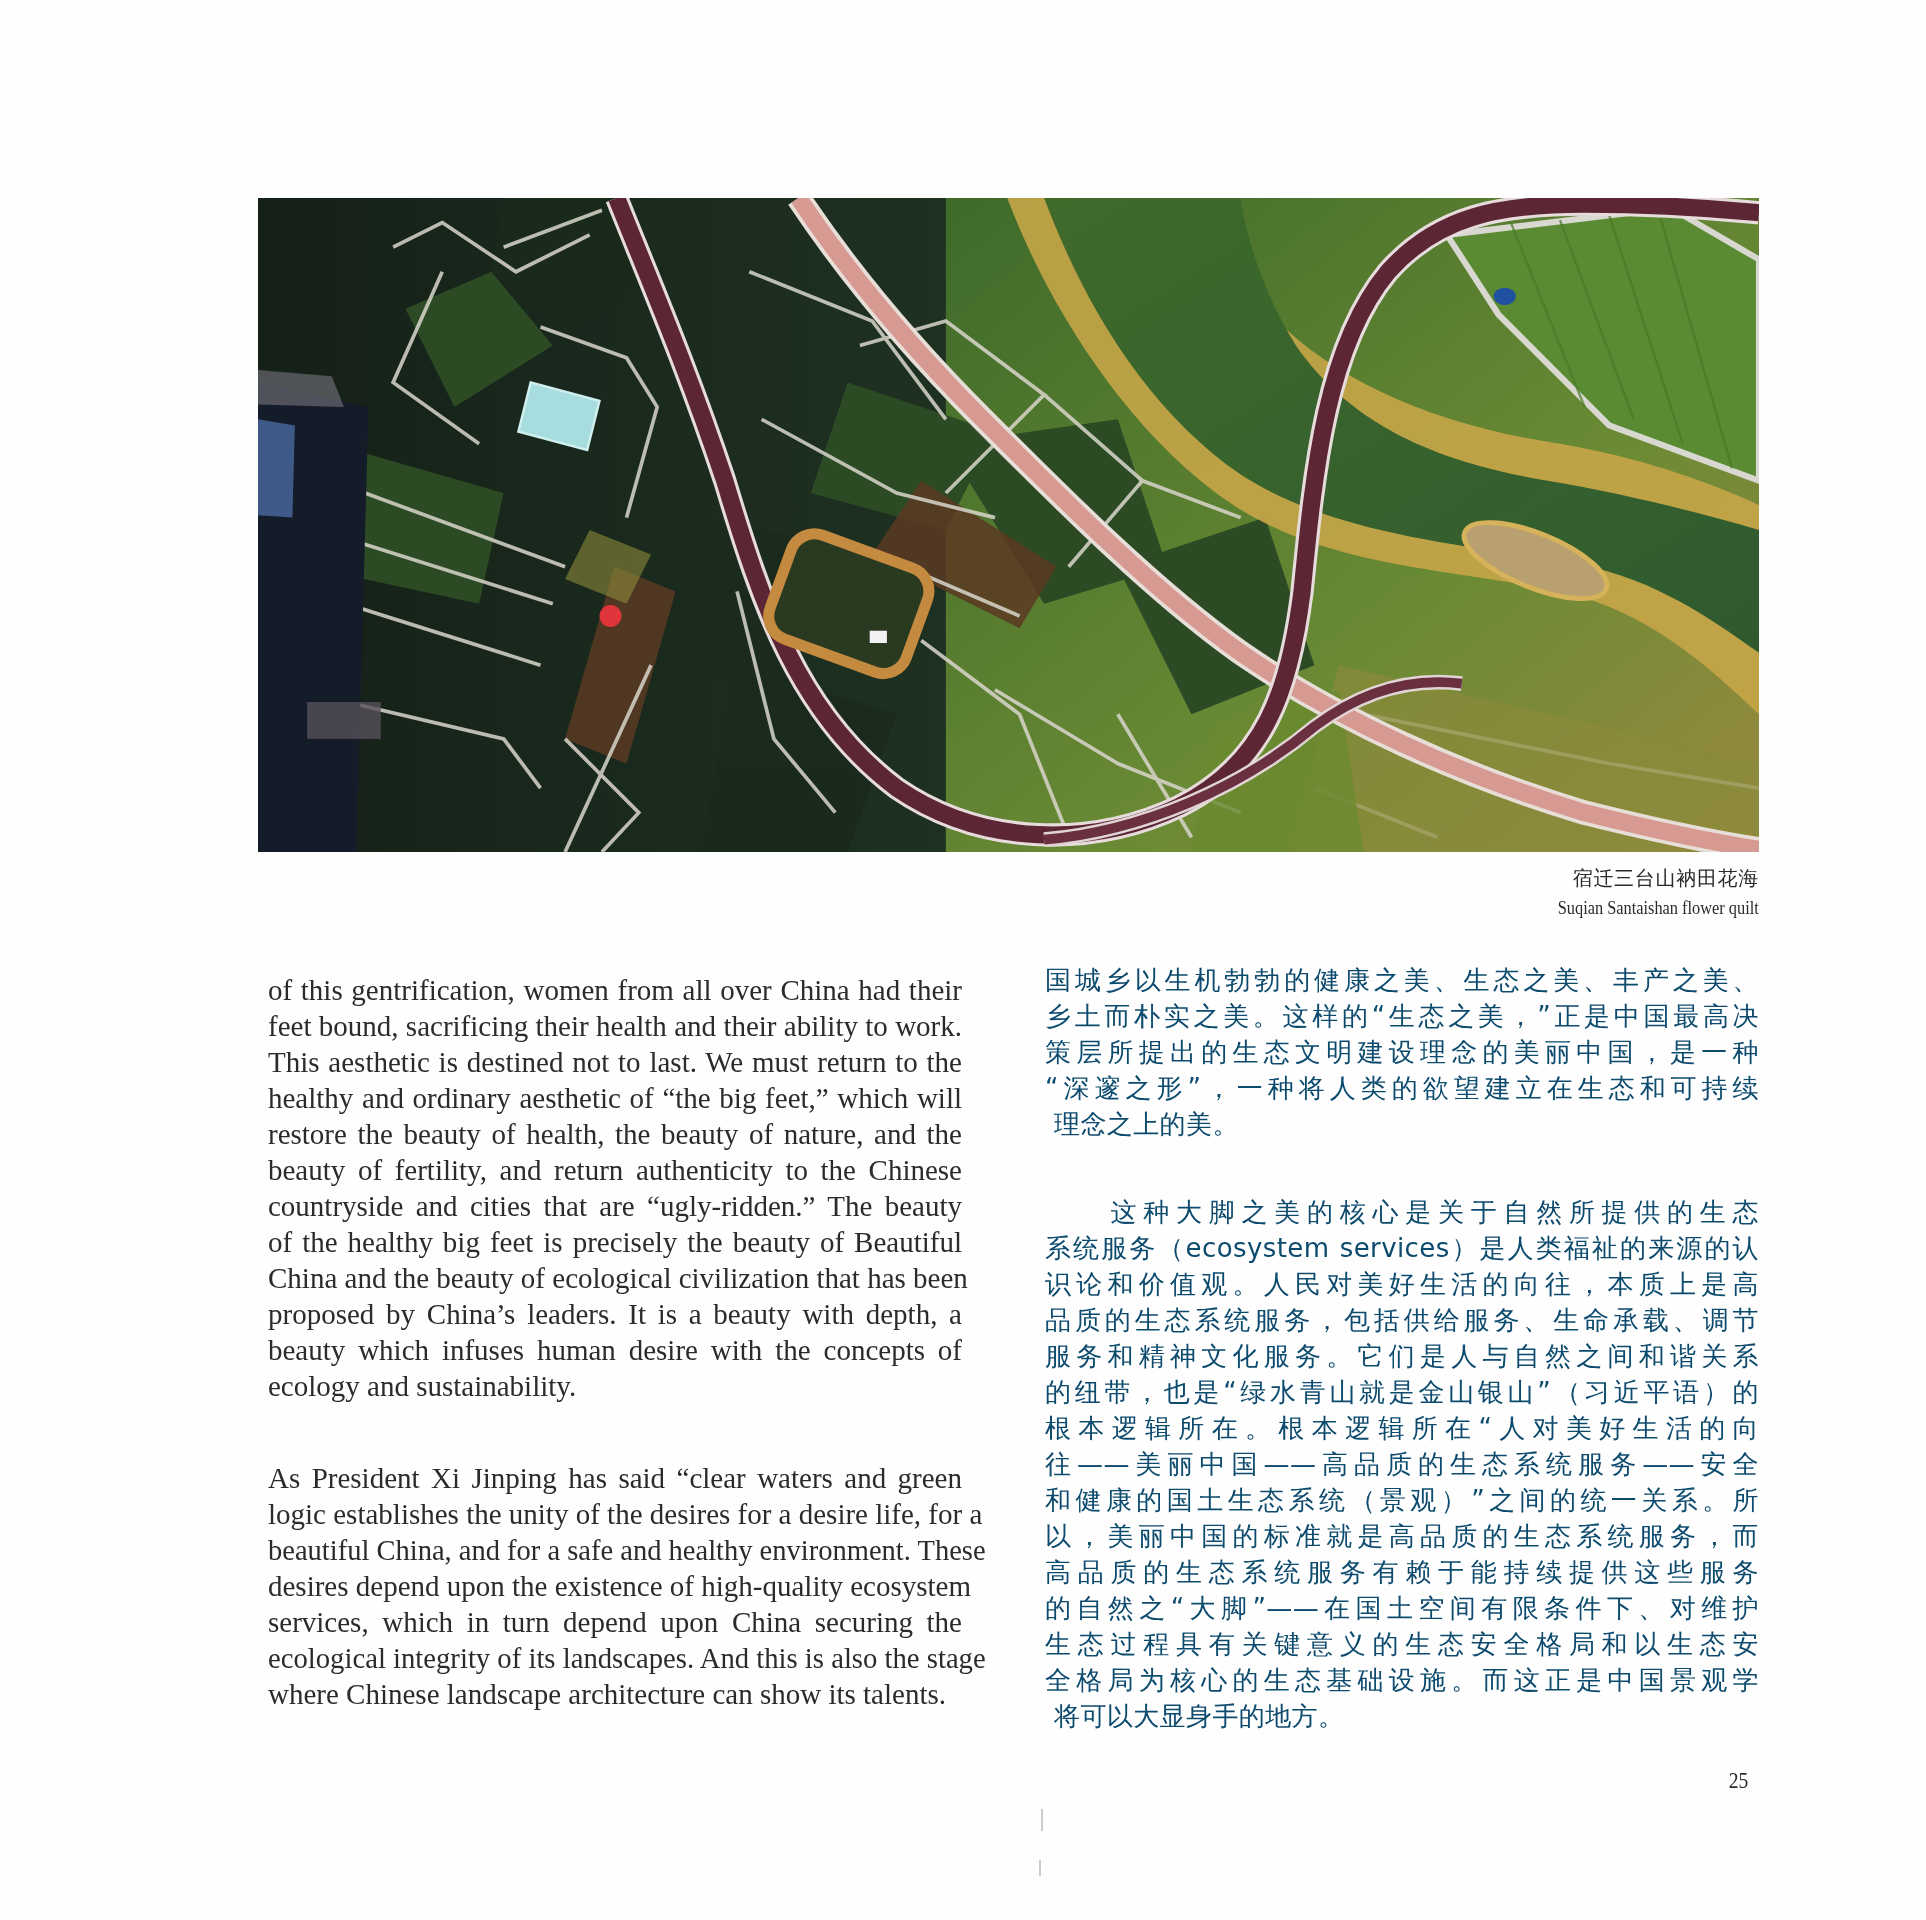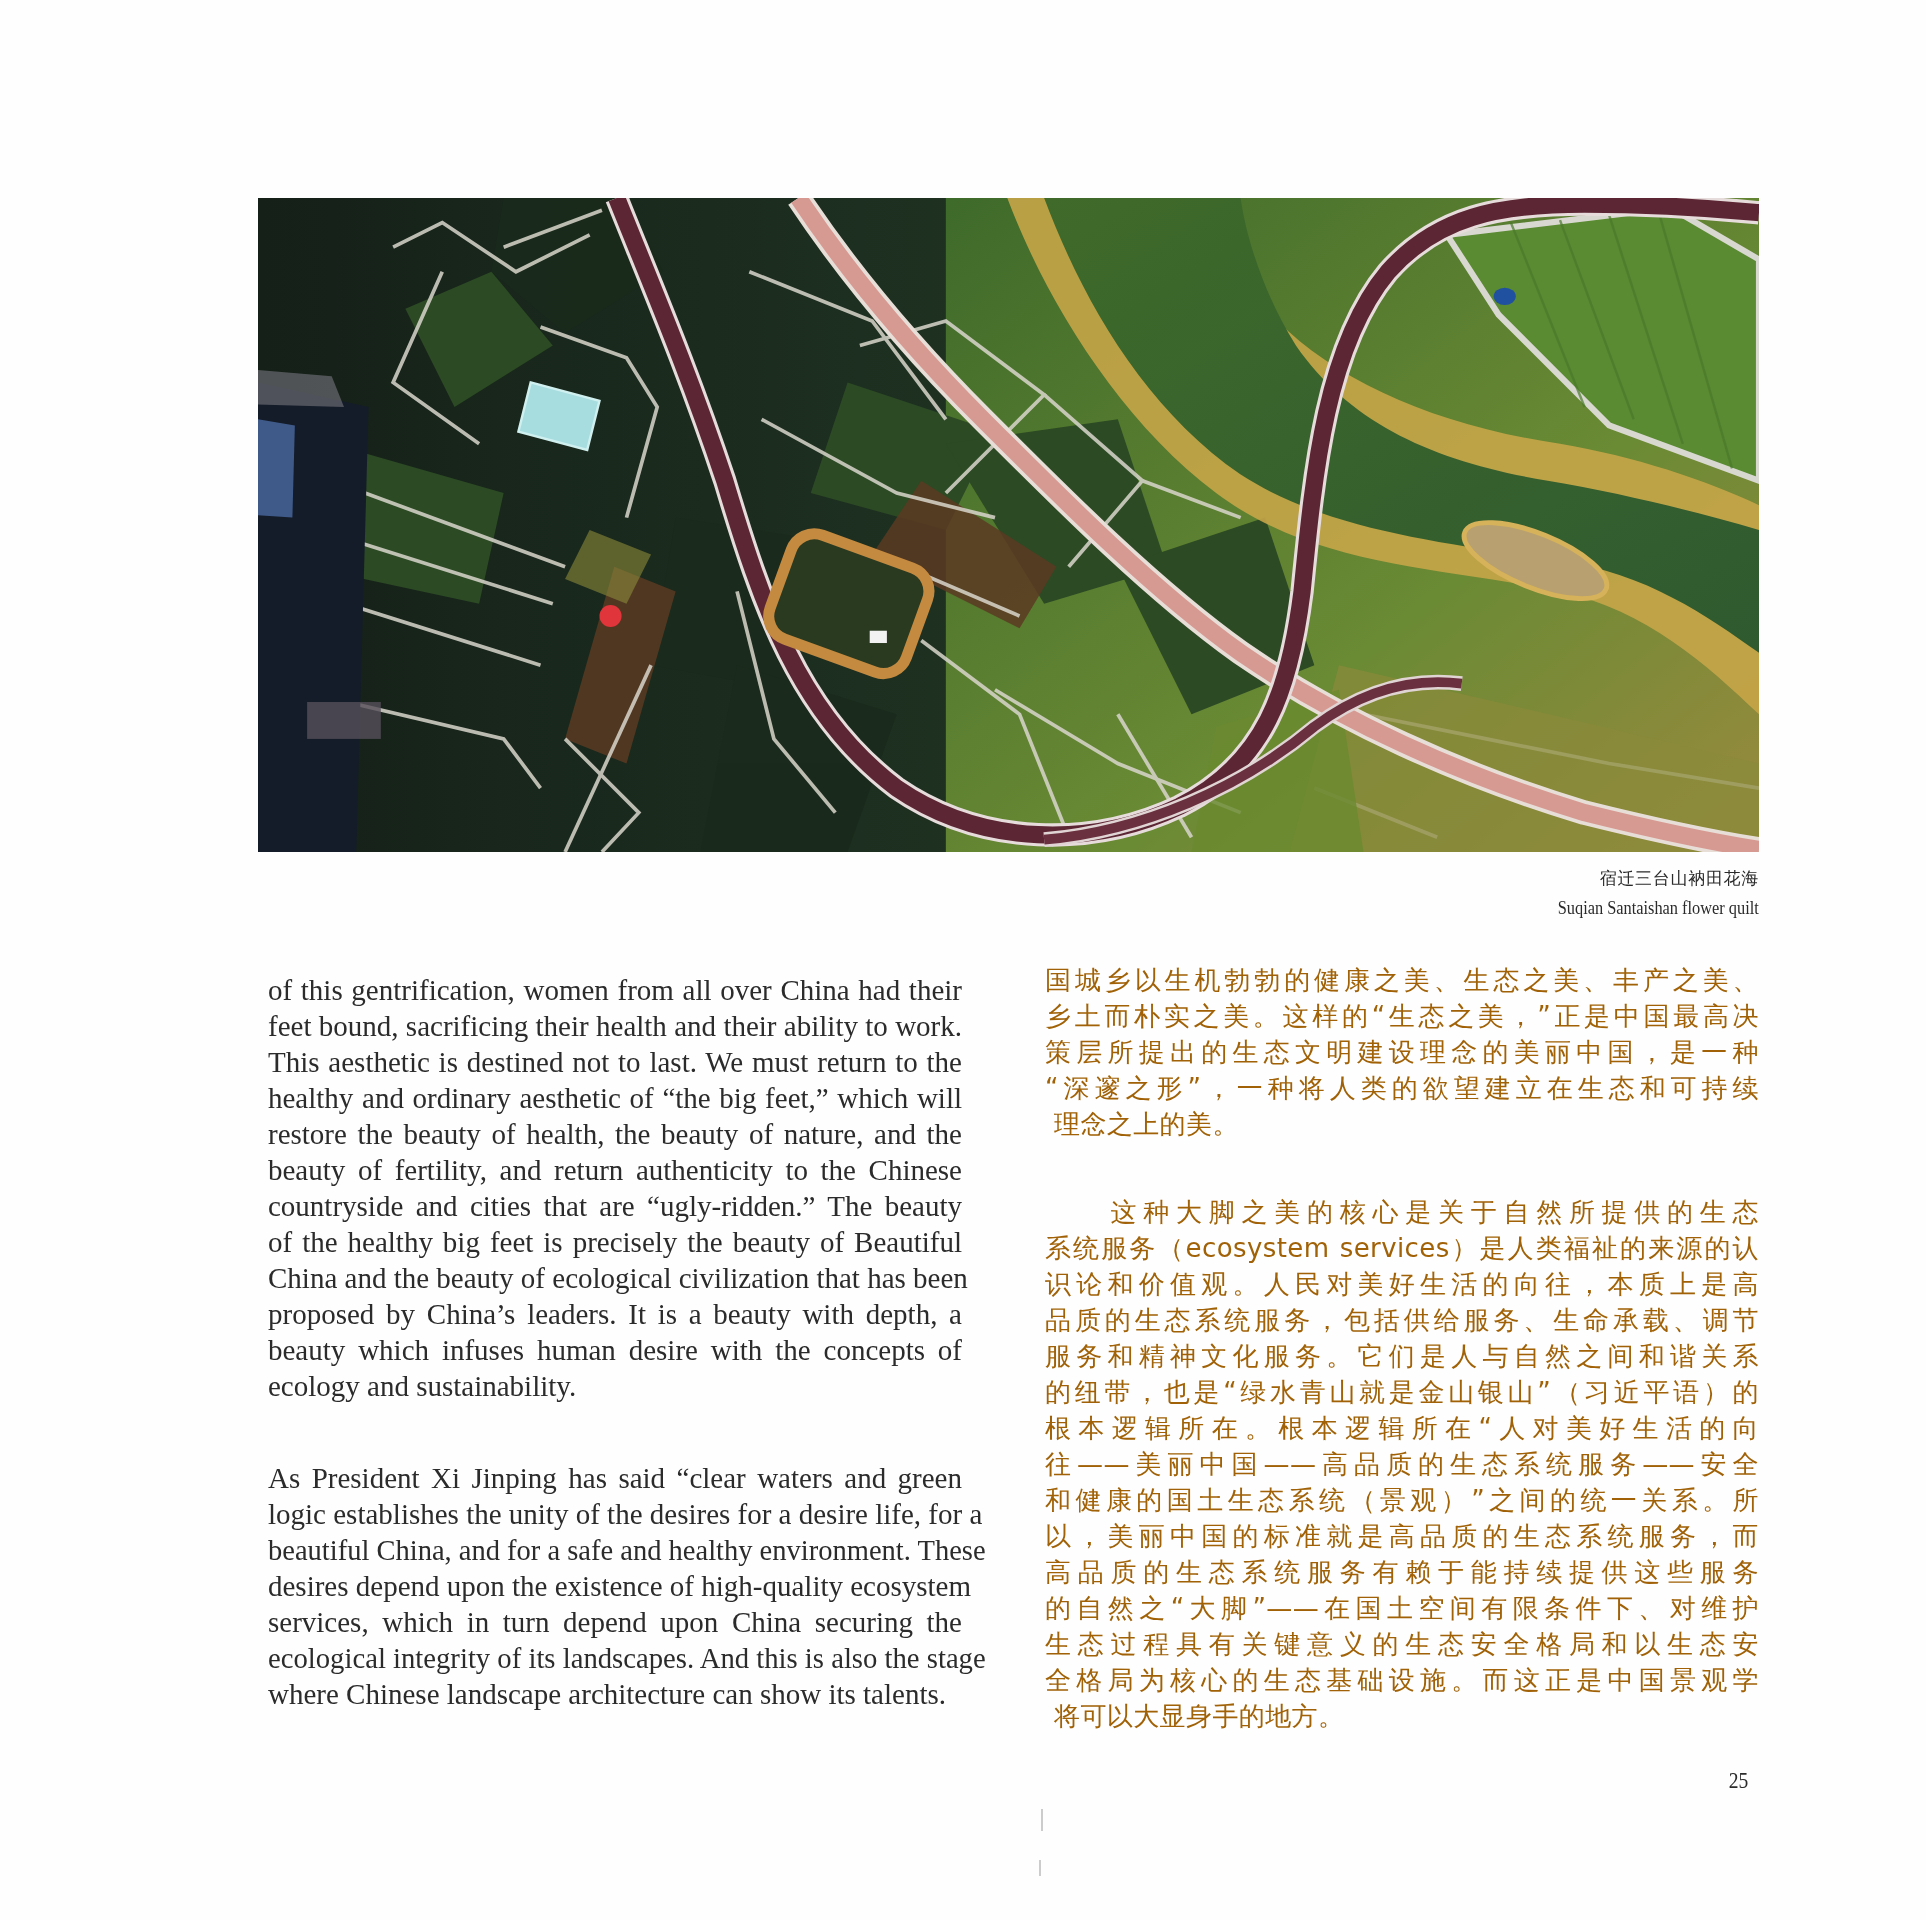--- a/index.html
+++ b/index.html
@@ -1,29 +1,29 @@
 <!DOCTYPE html>
 <html style="font-size:11.5px"><head>
 <meta charset="utf-8">
 <style>
   html, body { margin: 0; padding: 0; background: #ffffff; }
   body { width: 1926px; height: 1920px; position: relative; overflow: hidden; }
   .page { position: absolute; left: 0; top: 0; width: 1926px; height: 1920px; background: #fefefe; }
   .photo { position: absolute; left: 258px; top: 198px; width: 1501px; height: 654px; overflow: hidden; background: #1d2a1f; }
   .photo svg { display: block; width: 100%; height: 100%; }
   .caption { position: absolute; right: 167px; top: 864px; text-align: right; color: #2a2a2a; }
-  .caption .cn { font-family: Liberation Serif, serif; font-size: 17px; line-height: 29px; letter-spacing: 0.7px; }
+  .caption .cn { font-family: Liberation Serif, serif; font-size: 20px; line-height: 29px; letter-spacing: 0.7px; }
   .caption .en { font-family: "Liberation Serif", serif; font-size: 19px; line-height: 29px; transform: scaleX(0.86); transform-origin: right center; }
   .col { position: absolute; top: 962px; }
   .col-left { left: 258px; width: 714px; }
   .col-right { left: 1045px; width: 714px; }
   .en-p { font-family: "Liberation Serif", serif; font-size: 29px; line-height: 36px; color: #2b2b2b; margin: 10px; text-align: justify; text-align-last: left; }
   .en-line { display: block; white-space: nowrap; text-align: justify; text-align-last: justify; }
   .en-line.last { text-align-last: left; }
-  .cn-p { font-family: "DejaVu Sans", sans-serif; font-size: 26px; line-height: 36px; color: #a16207; margin: 0; }
+  .cn-p { font-family: "DejaVu Sans", sans-serif; font-size: 26px; line-height: 36px; color: #0c4a6e; margin: 0; }
   .cn-line { display: block; white-space: nowrap; text-align: justify; text-align-last: justify; letter-spacing: 0.4px; }
   .cn-line.last { text-align-last: left; margin-left: 9px; }
   .para-gap { height: 36px; }
   .page-number { position: absolute; left: 1727px; top: 1768px; font-family: "Liberation Serif", serif; font-size: 23px; color: #2b2b2b; transform: scaleX(0.85); }
   .scan-mark { position: absolute; width: 2.2px; background: #9a9a9a; opacity: 0.5; }
 </style>
 </head>
 <body>
 
 <div class="page">

